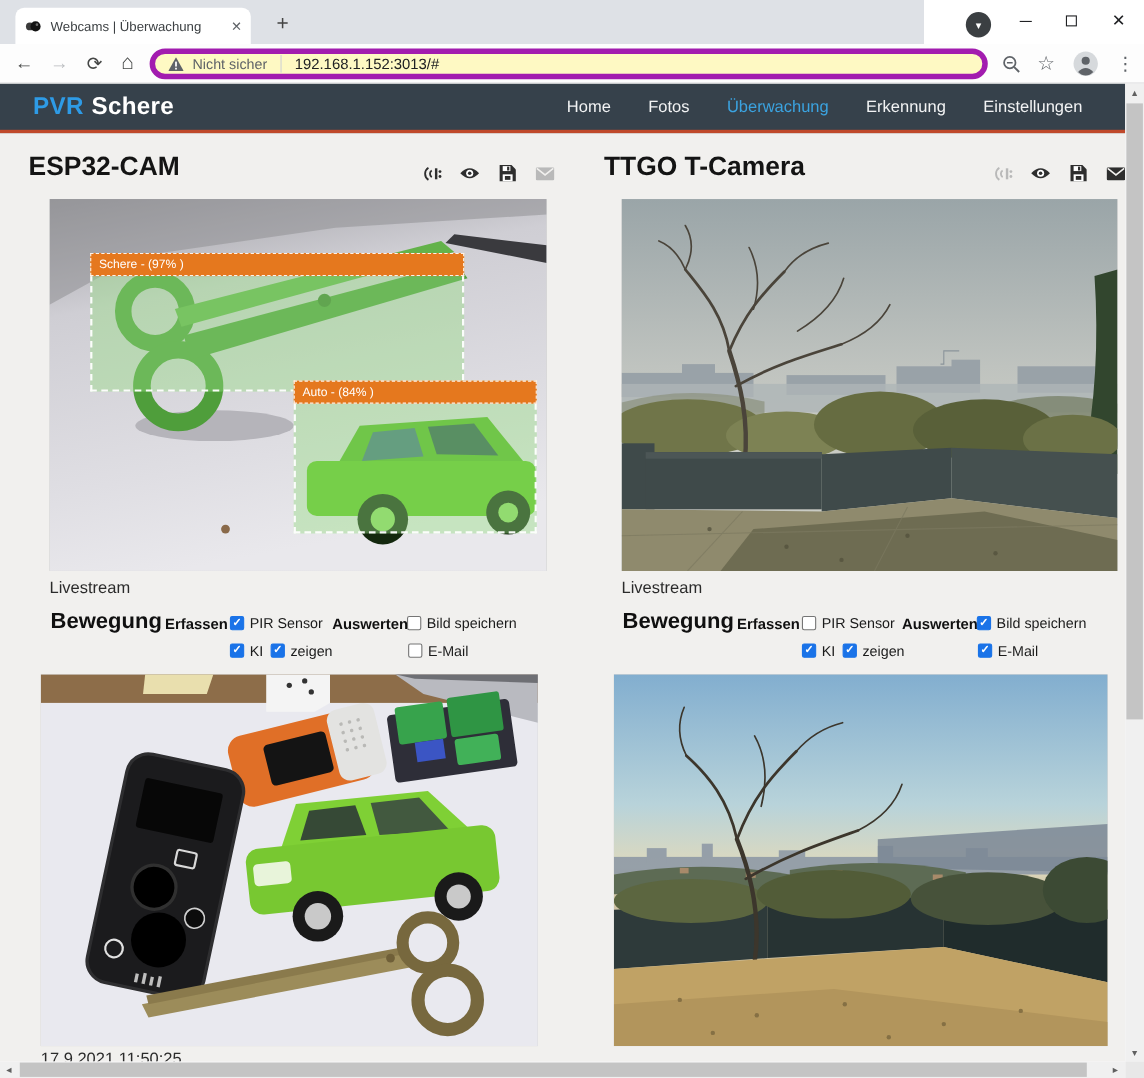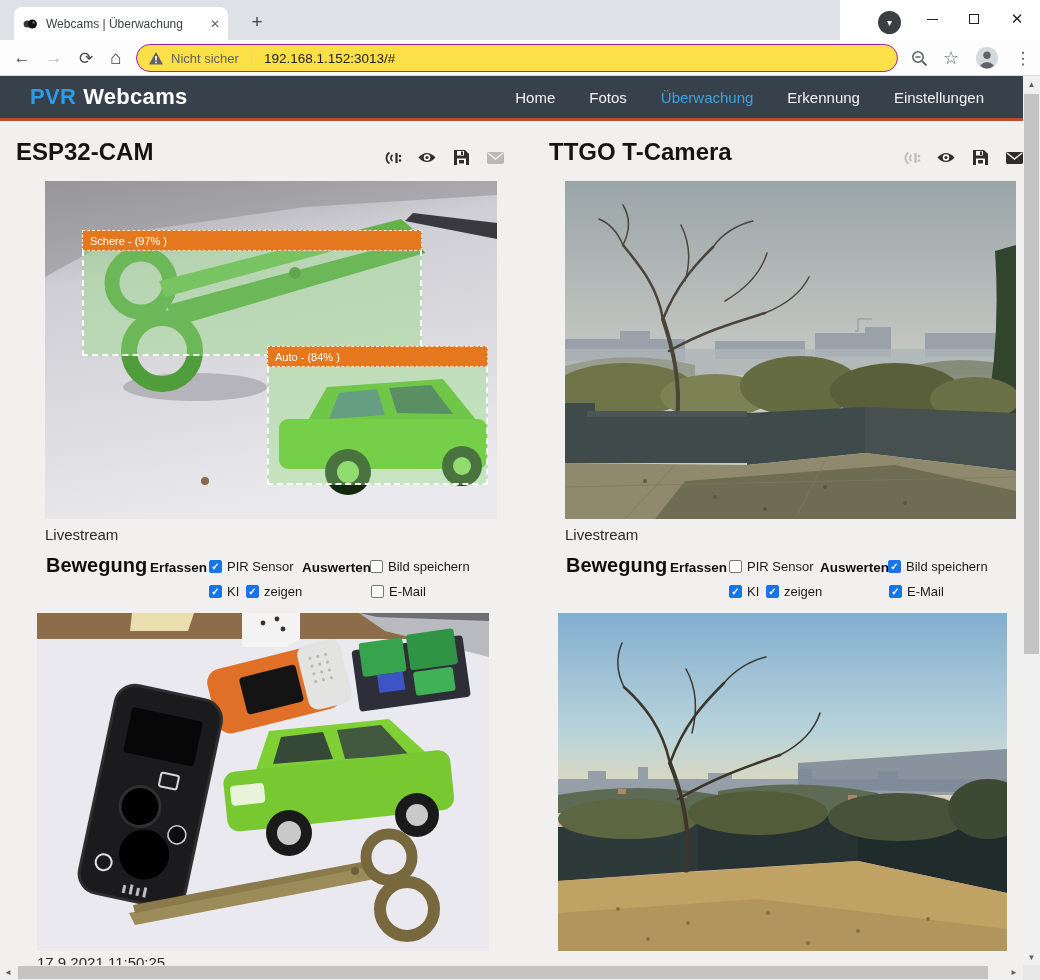--- a/index.html
+++ b/index.html
@@ -19,22 +19,22 @@
     background:#3b3f42;color:#fff;display:flex;align-items:center;justify-content:center;font-size:10px;}
   .winbtn{position:absolute;top:0;width:42px;height:38px;display:flex;align-items:center;justify-content:center;
     color:#202124;font-size:15px;}
   .max-box{width:10px;height:10px;border:1.2px solid #202124;}
   .min-bar{width:11px;height:0;border-top:1.5px solid #202124;}
 
   .toolbar{position:absolute;left:0;top:40px;width:1040px;height:36px;background:#fdfdfd;
     border-bottom:1px solid #d9dadc;}
   .navbtn{position:absolute;top:44px;width:28px;height:28px;display:flex;align-items:center;
     justify-content:center;font-size:17px;color:#454746;}
-  .omnibox{position:absolute;left:136px;top:44px;width:762px;height:28px;background:#fde047;
-    border:1px solid #a21caf;border-radius:14px;display:flex;align-items:center;padding:0 12px;gap:8px;}
+  .omnibox{position:absolute;left:136px;top:44px;width:762px;height:28px;background:#fef9c3;
+    border:5px solid #a21caf;border-radius:14px;display:flex;align-items:center;padding:0 12px;gap:8px;}
   .sec-label{font-size:13px;color:#5f6368;}
   .omni-sep{width:1px;height:16px;background:#d0d2d5;margin:0 4px;}
   .url-text{font-size:13.5px;color:#202124;}
   .tool-ic{position:absolute;top:46px;width:24px;height:24px;display:flex;align-items:center;
     justify-content:center;color:#5f6368;font-size:16px;}
 
   
   .page{position:absolute;left:0;top:76px;width:1023px;height:889px;background:#f1f0ee;overflow:hidden;}
   .navbar{position:absolute;left:0;top:0;width:1023px;height:45px;background:#36414b;
     border-bottom:3px solid #c0492b;display:flex;align-items:center;}
@@ -135,32 +135,32 @@
         <circle cx="13" cy="10" r="4" fill="#5f6368"></circle>
         <path d="M5.5 21 Q13 13.5 20.5 21 Q17 24.5 13 24.5 Q9 24.5 5.5 21 Z" fill="#5f6368"></path>
       </svg>
   </div>
   <div class="tool-ic" style="left:1011px;font-size:17px;">⋮</div>
 
   <div class="page">
 
     <div class="navbar">
       <div class="brand">
-        <span class="b1">PVR</span><span class="b2">Webcams</span>
+        <span class="b1">PVR</span><span class="b2">Schere</span>
       </div>
       <div class="navlinks">
         <span class="navlink">Home</span>
         <span class="navlink">Fotos</span>
         <span class="navlink active">Überwachung</span>
         <span class="navlink">Erkennung</span>
         <span class="navlink">Einstellungen</span>
       </div>
     </div>
 
-    <div class="cam-title" style="left:16px;top:62px;">ESP32-CAM</div>
+    <div class="cam-title" style="left:26px;top:62px;">ESP32-CAM</div>
     <div class="cam-icons" style="left:384px;top:73px;">
       <span class="cicon">
         <svg width="18" height="16" viewBox="0 0 18 16">
             <path d="M5.5 2.5 A6.5 6.5 0 0 0 5.5 13.5" fill="none" stroke="currentColor" stroke-width="1.7"></path>
             <path d="M8.5 5 A3.6 3.6 0 0 0 8.5 11" fill="none" stroke="currentColor" stroke-width="1.7"></path>
             <rect x="11.4" y="3" width="2.2" height="10" fill="currentColor"></rect>
             <circle cx="16" cy="6" r="1.3" fill="currentColor"></circle>
             <circle cx="16" cy="10.5" r="1.3" fill="currentColor"></circle>
           </svg>
       </span>

